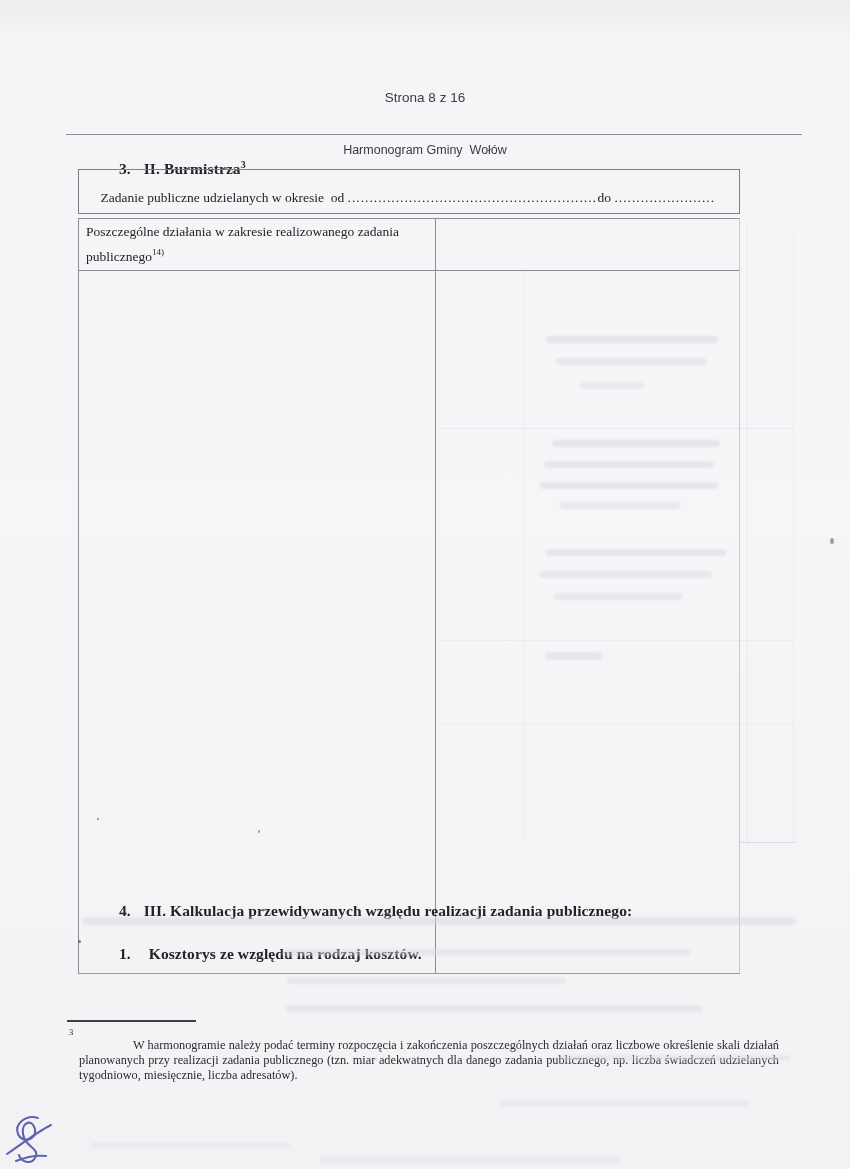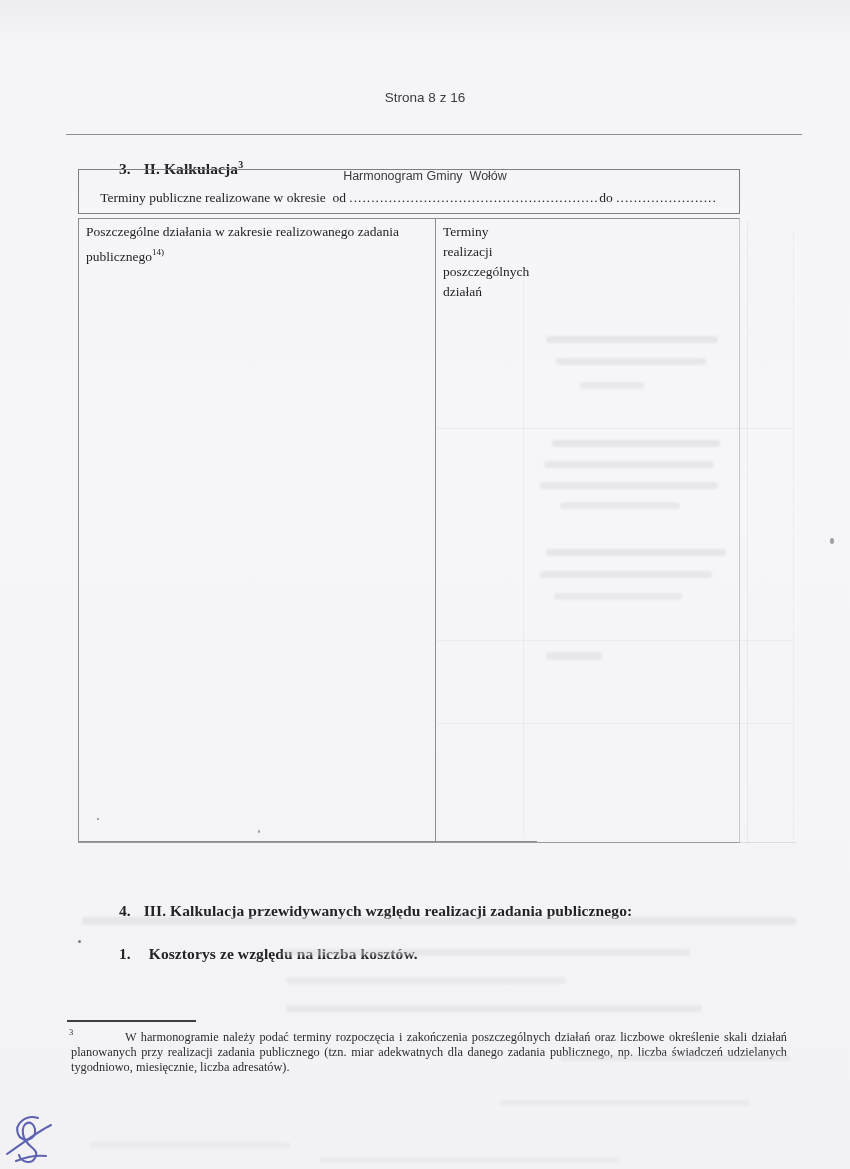--- a/index.html
+++ b/index.html
@@ -17,21 +17,21 @@
 
   
   .doc-header {
     position: absolute;
     top: 54px; left: 0; width: 100%;
     text-align: center;
     font-family: "Liberation Sans", sans-serif;
     color: #3a3a40;
     white-space: pre;
   }
-  .page-num { font-size: 13.5px; margin-bottom: 28px; }
+  .page-num { font-size: 13.5px; margin-bottom: 2px; }
   .ord-line { font-size: 12.5px; line-height: 15.5px; }
 
   .top-rule {
     position: absolute; top: 134px; left: 66px; width: 736px; height: 1px;
     background: #8d8d93;
   }
 
   .sec-heading {
     position: absolute;
     font-weight: bold;
@@ -61,27 +61,27 @@
     display: inline-block; overflow: hidden;
     vertical-align: bottom; white-space: nowrap;
     letter-spacing: 1px;
   }
   .dots-from { width: 250px; }
   .dots-to   { width: 100px; }
 
   
   .htable {
     position: absolute; top: 218px; left: 78px;
-    width: 662px; height: 625px;
+    width: 662px; height: 756px;
     box-sizing: border-box;
     border-top: 1px solid #8d8d93;
     border-left: 1px solid #8d8d93;
     border-bottom: 1px solid #9a9aa0;
     border-right: 1px solid #c7c7cf;
-    display: flex; flex-direction: row;
+    display: flex; flex-direction: column;
   }
   .hrow { display: flex; }
   .hrow.head { border-bottom: 1px solid #8d8d93; min-height: 46px; }
   .hrow.body { flex: 1; }
   .hcell {
     box-sizing: border-box;
     font-size: 13.5px; line-height: 20px;
     padding: 3px 8px 3px 7px;
   }
   .hcell.c1 { width: 357px; border-right: 1px solid #8d8d93; }
@@ -96,21 +96,21 @@
   .footnote {
     position: absolute; top: 1026px; left: 67px; width: 724px;
     font-size: 12.3px; line-height: 14.8px;
     text-align: justify;
     color: #2b2b30;
   }
   .footnote .fn-marker {
     position: absolute; left: 2px; top: -1px;
     font-size: 8.5px;
   }
-  .footnote p { margin: 4px; text-indent: 54px; }
+  .footnote p { margin: 12px; text-indent: 54px; }
 
   
   .ghost {
     position: absolute;
     background: #d9d9e0;
     border-radius: 3px;
     filter: blur(1px);
   }
   .gline { position: absolute; background: #9a9ab0; }
   .speck { position: absolute; background: #5a5a60; border-radius: 50%; }
@@ -123,48 +123,45 @@
 <div class="page">
 
   <div class="doc-header">
     <div class="page-num">Strona 8 z 16</div>
     <div class="ord-line">Harmonogram Gminy  Wołów</div>
   </div>
 
   <div class="top-rule"></div>
 
   <div class="sec-heading" id="sec3">
-    <span class="num">3.</span><span>II. Kalkulacja</span><sup>3</sup>
+    <span class="num">3.</span><span>II. Burmistrza</span><sup>3</sup>
   </div>
 
   <div class="period-box">
-    <span>Terminy publiczne realizowane w okresie  od </span><span class="dots dots-from">..............................................................................................</span><span>do </span><span class="dots dots-to">........................................................</span>
+    <span>Zadanie publiczne udzielanych w okresie  od </span><span class="dots dots-from">..............................................................................................</span><span>do </span><span class="dots dots-to">........................................................</span>
   </div>
 
   <div class="htable">
     <div class="hrow head">
       <div class="hcell c1">
         <span>Poszczególne działania w zakresie realizowanego zadania publicznego</span><sup>14)</sup>
-      </div>
-      <div class="hcell c2">
-        <span>Terminy realizacji poszczególnych działań</span>
       </div>
     </div>
     <div class="hrow body">
       <div class="hcell c1"></div>
       <div class="hcell c2"></div>
     </div>
   </div>
 
   <div class="sec-heading" id="sec4">
     <span class="num">4.</span><span>III. Kalkulacja przewidywanych względu realizacji zadania publicznego:</span>
   </div>
 
   <div class="sec-heading" id="sub1">
-    <span class="num">1.</span><span>Kosztorys ze względu na liczba kosztów.</span>
+    <span class="num">1.</span><span>Kosztorys ze względu na rodzaj kosztów.</span>
   </div>
 
   <div class="footnote-rule"></div>
   <div class="footnote">
     <sup class="fn-marker">3</sup>
     <p>W harmonogramie należy podać terminy rozpoczęcia i zakończenia poszczególnych działań oraz liczbowe określenie skali działań planowanych przy realizacji zadania publicznego (tzn. miar adekwatnych dla danego zadania publicznego, np. liczba świadczeń udzielanych tygodniowo, miesięcznie, liczba adresatów).</p>
   </div>
 
   <svg class="signature" width="66" height="60" viewBox="0 0 66 60">
     <g fill="none" stroke="#454BA6" stroke-width="2.1" stroke-linecap="round" opacity="0.85">

